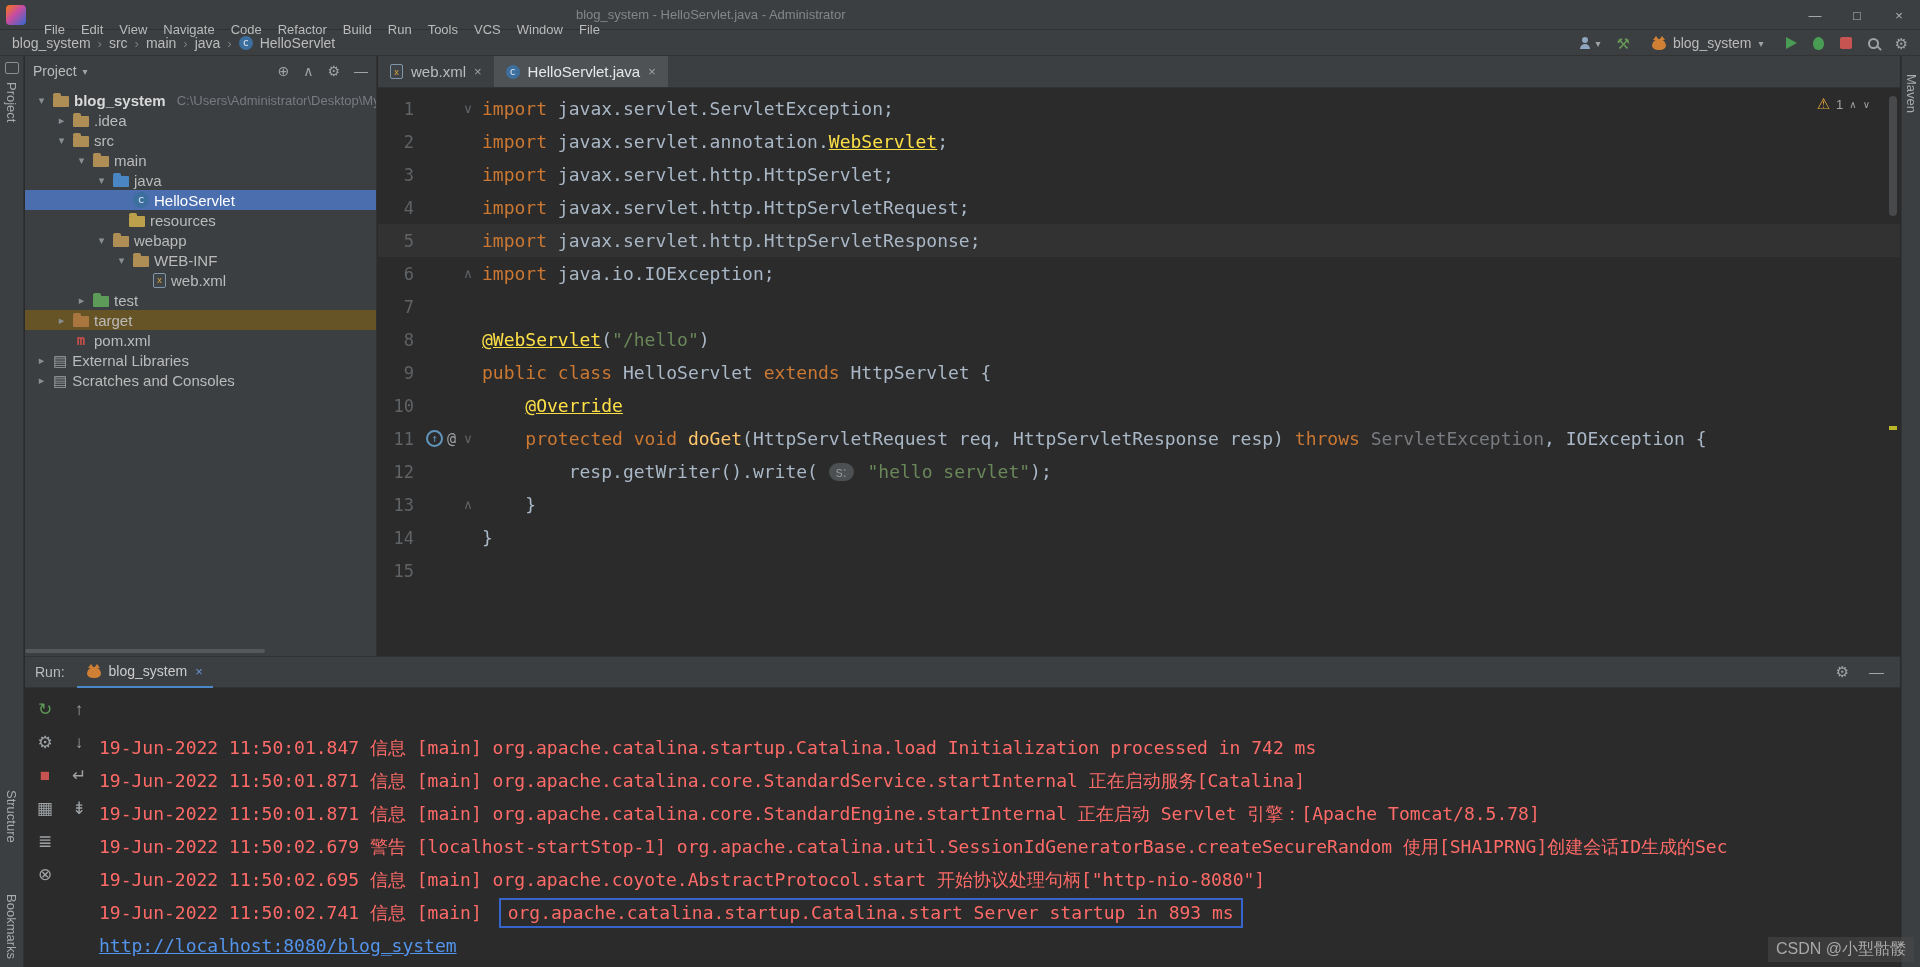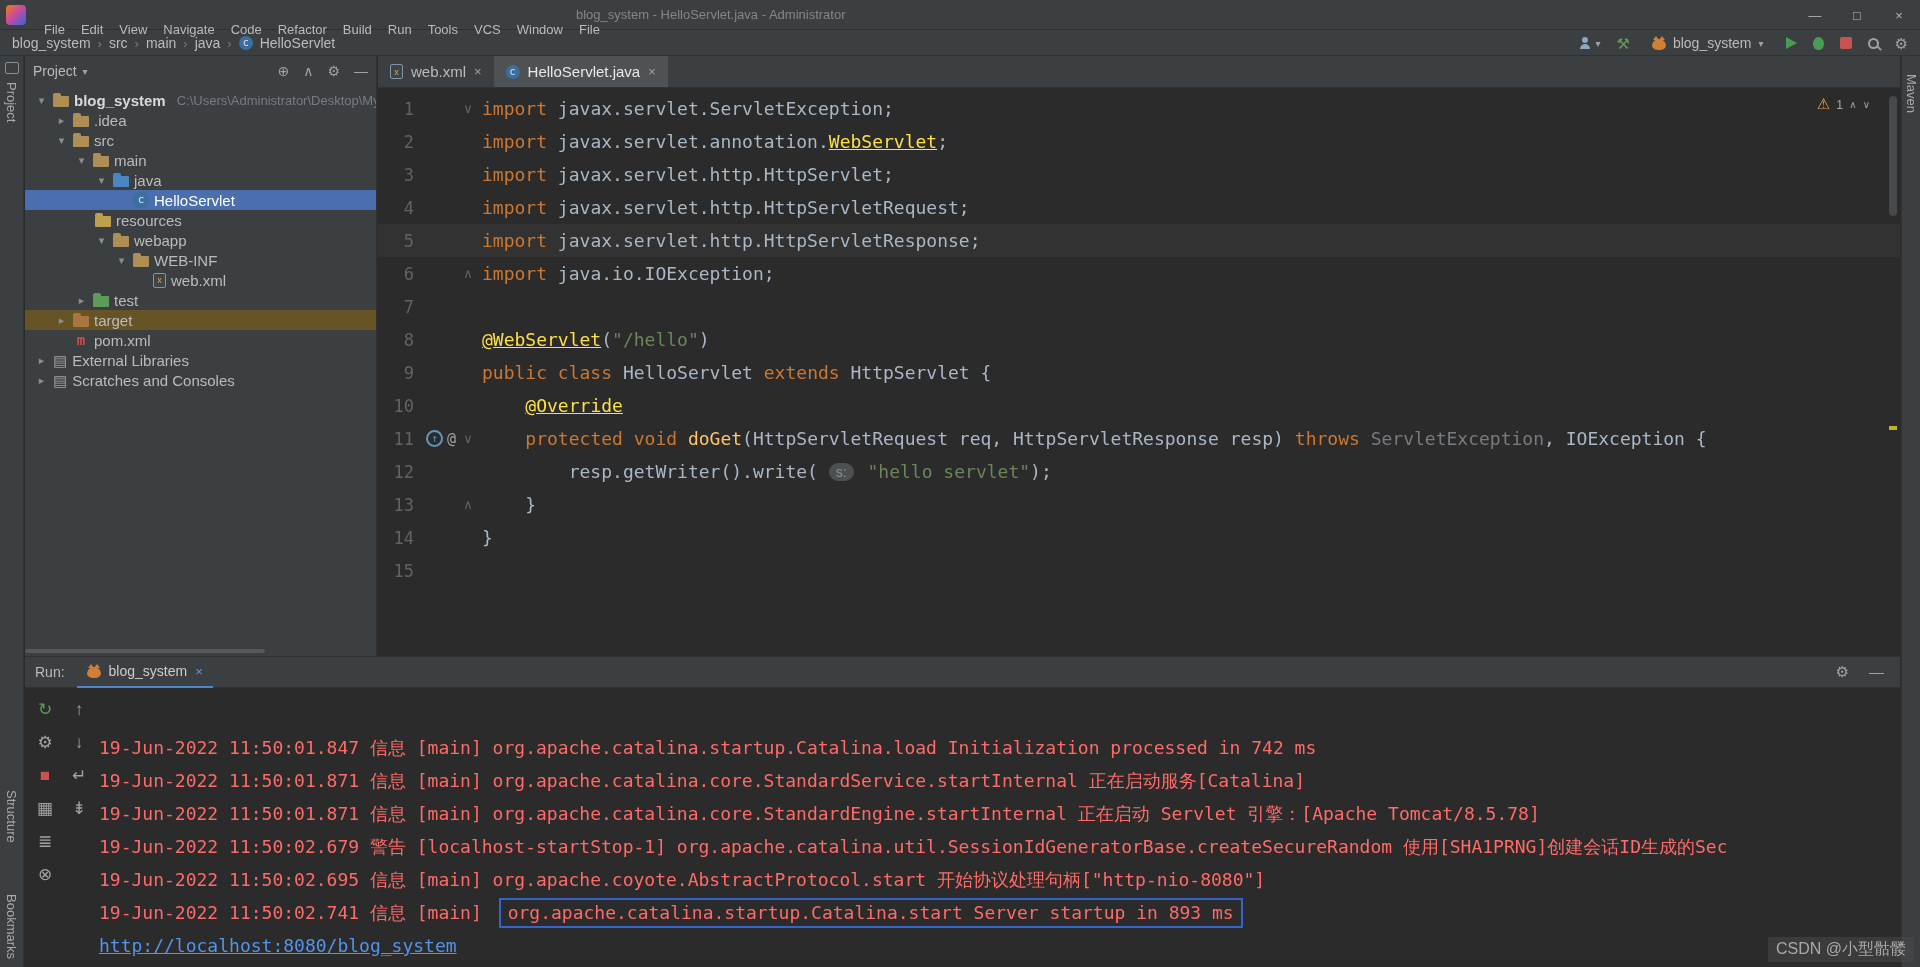--- a/index.html
+++ b/index.html
@@ -230,21 +230,21 @@
       <div class="tree-row" style="padding-left: 70px;">
         <span class="tree-arrow">▾</span>
         <span class="folder f-src"></span>
         <span class="tree-label">java</span>
       </div>
       <div class="tree-row selected" style="padding-left: 90px;">
         <span class="tree-arrow"></span>
         <span class="ic-class">c</span>
         <span class="tree-label">HelloServlet</span>
       </div>
-      <div class="tree-row" style="padding-left: 52px;">
+      <div class="tree-row" style="padding-left: 86px;">
         <span class="tree-arrow"></span>
         <span class="folder f-res"></span>
         <span class="tree-label">resources</span>
       </div>
       <div class="tree-row" style="padding-left: 70px;">
         <span class="tree-arrow">▾</span>
         <span class="folder"></span>
         <span class="tree-label">webapp</span>
       </div>
       <div class="tree-row" style="padding-left: 90px;">

